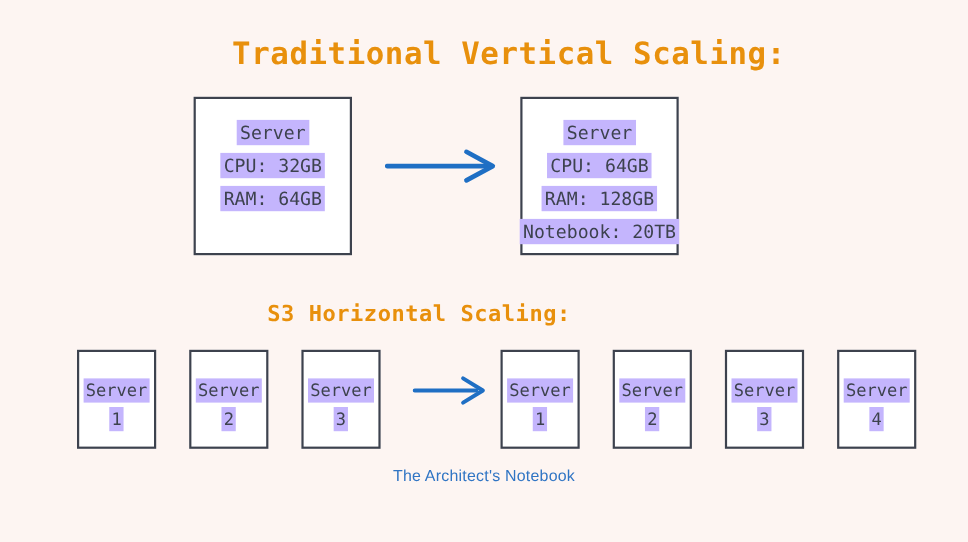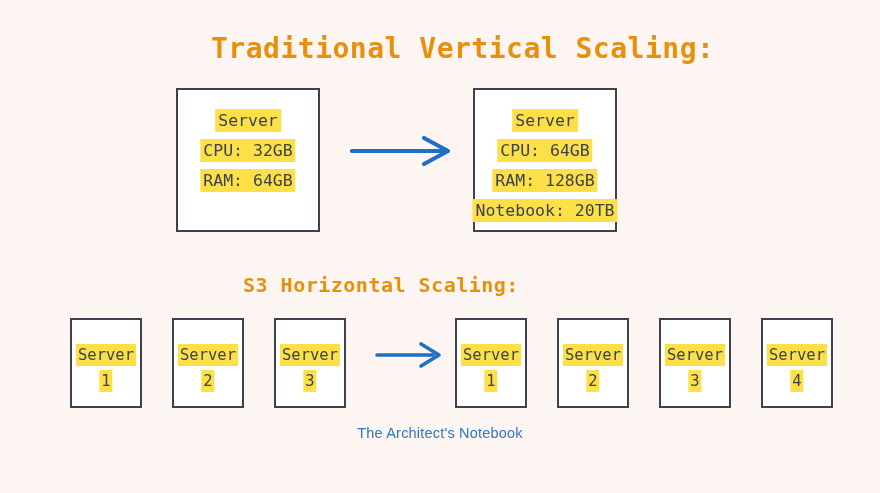--- a/index.html
+++ b/index.html
@@ -49,21 +49,21 @@
     background: #ffffff;
     border: 2.4px solid #3d424e;
     box-sizing: border-box;
   }
 
   
   .box-line {
     position: absolute;
     left: 50%;
     transform: translateX(-50%);
-    background: #fde047;
+    background: #c4b5fd;
     color: #3d424e;
     white-space: pre;
     font-family: "DejaVu Sans Mono", "Liberation Mono", monospace;
     text-align: right;
   }
 
   
   .box-large {
     width: 144px;
     height: 144px;

